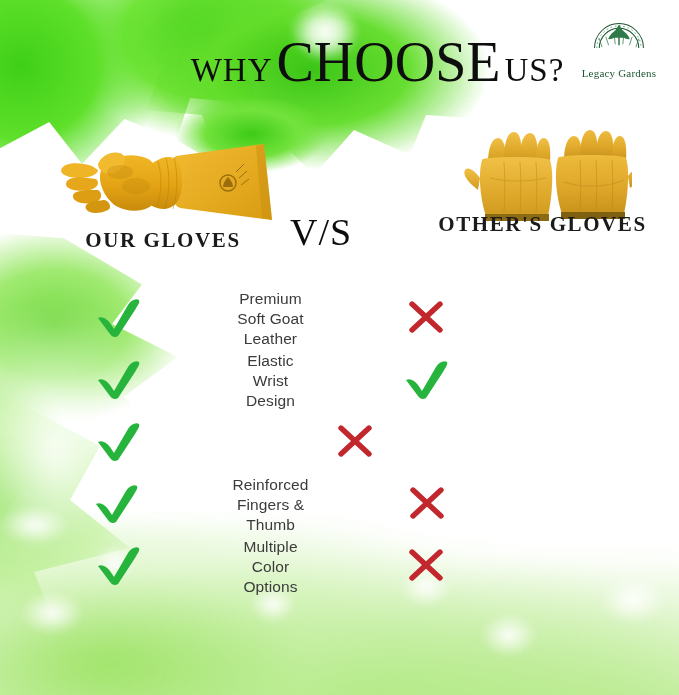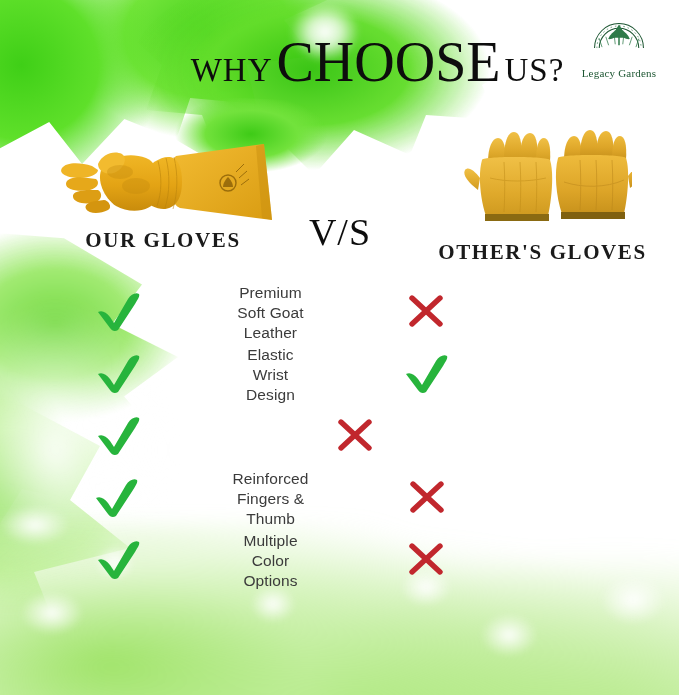--- a/index.html
+++ b/index.html
@@ -113,28 +113,28 @@
   .prod{position:absolute;}
   .prod-ours{left:58px;top:0;width:232px;height:110px;}
   .prod-others{left:452px;top:-8px;width:180px;height:120px;}
 
   .cap{
     position:absolute;width:100%;text-align:center;white-space:nowrap;
     font-family:"Liberation Serif", serif;
     font-size:21px;color:#1b1b1b;letter-spacing:1.6px;font-weight:700;
   }
   .cap-ours{top:228px;left:38px;width:250px;}
-  .cap-others{top:240px;left:425px;width:235px;}
+  .cap-others{top:212px;left:425px;width:235px;}
   .vs{
-    position:absolute;top:210px;left:290px;width:100px;text-align:center;
+    position:absolute;top:210px;left:290px;width:100px;
     font-family:"Liberation Serif", serif;font-size:38px;color:#0d0d0d;letter-spacing:1px;
   }
 
   
-  .table{position:absolute;top:282px;left:0;width:546px;}
+  .table{position:absolute;top:288px;left:0;width:546px;}
   .row{
     display:flex;align-items:center;height:62px;
   }
   .cell-mark{width:235px;display:flex;justify-content:center;align-items:center;}
   .cell-mark.right{width:240px;}
   .cell-feat{
     flex:1;text-align:center;
     font-family:"Liberation Sans", sans-serif;
     font-size:15.5px;color:#3b3b3b;line-height:1.28;letter-spacing:.1px;
   }

